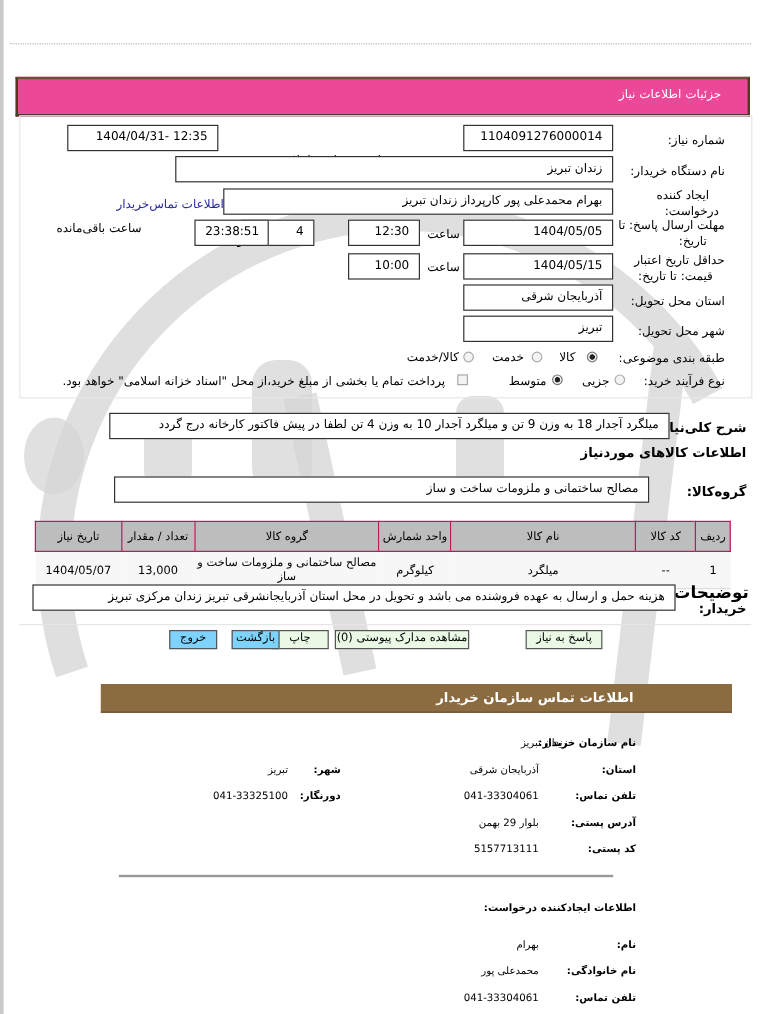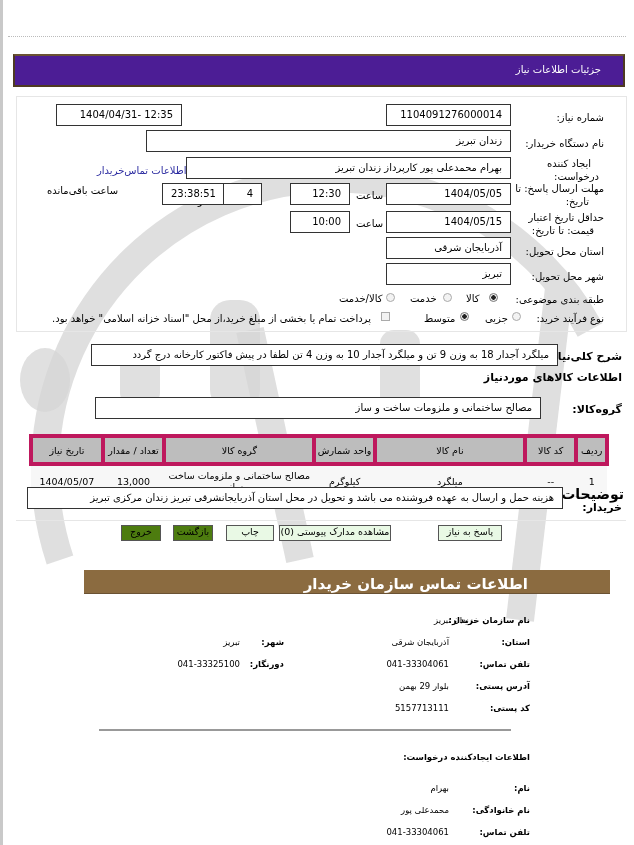--- a/index.html
+++ b/index.html
@@ -1,39 +1,39 @@
 <!DOCTYPE html>
 <html><head>
 <meta charset="utf-8">
 <style>
   html, body { margin:0; padding:0; background:#fff; }
   body { width:634px; height:845px; position:relative; overflow:hidden; font-family:"DejaVu Sans", sans-serif; font-size:10px; color:#000; direction:rtl; }
   .left-rule { position:absolute; left:0; top:0; width:3px; height:845px; background:#c9c9c9; }
   .dotted { position:absolute; left:8px; right:8px; top:36px; border-top:1px dotted #bbb; height:0; }
-  .panel-head { position:absolute; left:13px; top:54px; width:498px; height:29px; background:#4c1d95; border:2px solid #4e3a22; border-top-color:#6a5233; }
+  .panel-head { position:absolute; left:13px; top:64px; width:498px; height:29px; background:#ec4899; border:2px solid #4e3a22; border-top-color:#6a5233; }
   .panel-head span { position:absolute; right:22px; top:8px; color:#fff; font-size:10px; }
   .panel-body { position:absolute; left:16px; top:96px; width:609px; height:234px; border:1px solid #e6e6e6; }
   .watermark { position:absolute; left:0; top:0; width:634px; height:845px; pointer-events:none; }
   .abs { position:absolute; }
   .lbl { position:absolute; font-size:10px; white-space:nowrap; text-align:right; line-height:13px; }
   .box { position:absolute; border:1px solid #333; background:#fff; height:22px; box-sizing:border-box; font-size:10px; line-height:20px; padding:0 8px; white-space:nowrap; overflow:hidden; }
   .box.ltr { direction:ltr; text-align:right; }
   .radio { position:absolute; width:9px; height:9px; border-radius:50%; border:1px solid #aaa; background:#f3f3f3; box-sizing:border-box; }
   .radio.on { border-color:#777; background:radial-gradient(circle, #222 0 2px, #eee 2.5px); }
   .check { position:absolute; width:9px; height:9px; border:1px solid #aaa; background:#f3f3f3; box-sizing:border-box; }
   .bold { font-weight:bold; }
   .link { color:#2a2aa0; }
   table.items { position:absolute; left:29px; top:434px; width:580px; border-collapse:collapse; font-size:9.5px; }
-  table.items th { background:#bdbdbd; font-weight:normal; height:22px; text-align:center; border:4px solid #be185d; }
+  table.items th { background:#bdbdbd; font-weight:normal; height:22px; text-align:center; border:1px solid #be185d; }
   table.items td { background:#f7f7f7; height:28px; text-align:center; border-bottom:1px solid #ddd; line-height:11px; }
   .btn { position:absolute; height:16px; border:1px solid #555; font-size:9.5px; line-height:12px; text-align:center; box-sizing:border-box; overflow:hidden; }
   .btn.green { background:#e9f9e5; }
-  .btn.pink { background:#4d7c0f; }
+  .btn.pink { background:#7dd3fc;margin-left:20px; }
   .sec2-head { position:absolute; left:84px; top:570px; width:526px; height:23px; background:#8b6b40; border-bottom:1px solid #6a5233; }
-  .sec2-head span { position:absolute; right:82px; top:5px; color:#fff; font-weight:bold; font-size:15px; }
+  .sec2-head span { position:absolute; right:82px; top:5px; color:#fff; font-weight:bold; font-size:11px; }
   .hr { position:absolute; left:99px; top:729px; width:412px; height:2px; background:#999; }
   .small { font-size:8.5px; }
 </style>
 </head>
 <body>
 
 <div class="left-rule"></div>
 
 <svg class="watermark" viewBox="0 0 634 845">
   <g fill="none" stroke="#d2d2d2" stroke-width="28" opacity="0.7">

